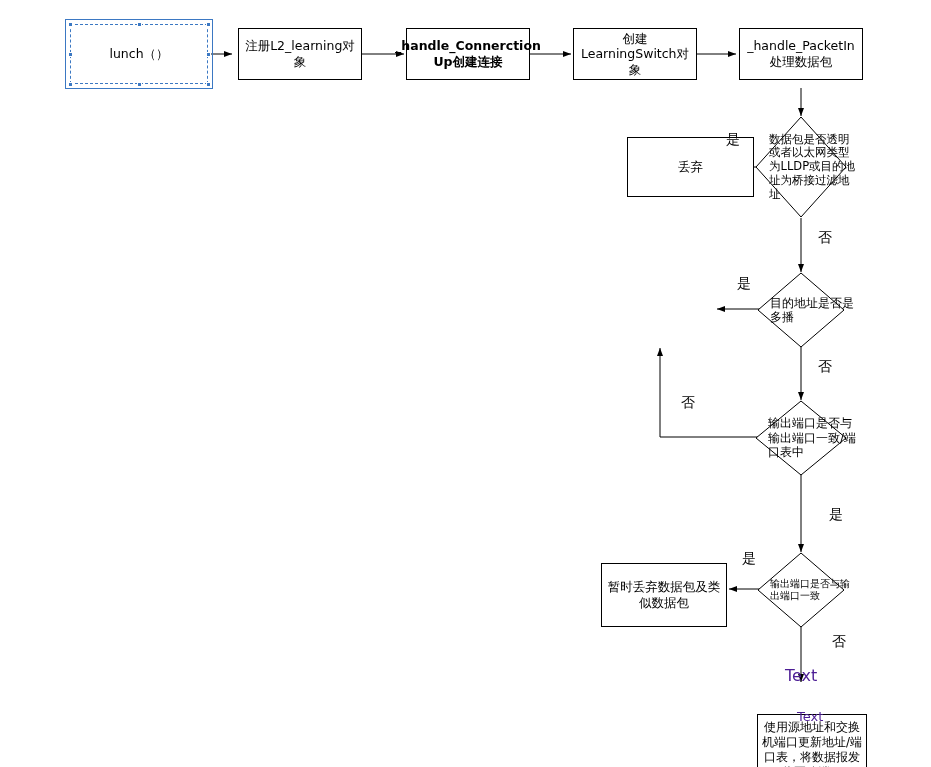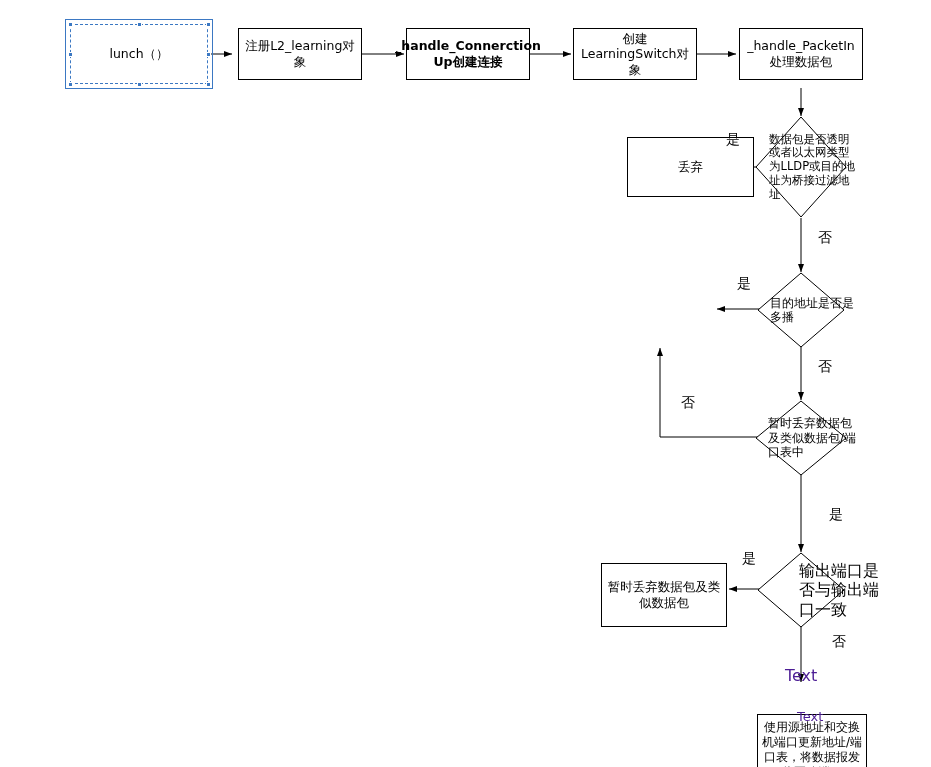--- a/index.html
+++ b/index.html
@@ -167,28 +167,28 @@
     <svg class="diamond-shape" viewBox="0 0 88 76" preserveAspectRatio="none">
       <polygon points="44,1 87,38 44,75 1,38" fill="#ffffff" stroke="#000000" stroke-width="1"></polygon>
     </svg>
     <div class="diamond-label" style="font-size:12px; padding:0 1px;">目的地址是否是多播</div>
   </div>
 
   <div class="diamond-wrap" style="left:755px; top:400px; width:92px; height:76px;">
     <svg class="diamond-shape" viewBox="0 0 92 76" preserveAspectRatio="none">
       <polygon points="46,1 91,38 46,75 1,38" fill="#ffffff" stroke="#000000" stroke-width="1"></polygon>
     </svg>
-    <div class="diamond-label" style="font-size:12px; padding:0 1px;">暂时丢弃数据包及类似数据包/端口表中</div>
+    <div class="diamond-label" style="font-size:12px; padding:0 1px;">输出端口是否与输出端口一致/端口表中</div>
   </div>
 
   <div class="diamond-wrap" style="left:757px; top:552px; width:88px; height:76px;">
     <svg class="diamond-shape" viewBox="0 0 88 76" preserveAspectRatio="none">
       <polygon points="44,1 87,38 44,75 1,38" fill="#ffffff" stroke="#000000" stroke-width="1"></polygon>
     </svg>
-    <div class="diamond-label" style="font-size:16px; padding:0 1px;margin-left:29px;">输出端口是否与输出端口一致</div>
+    <div class="diamond-label" style="font-size:10px; padding:0 1px;">输出端口是否与输出端口一致</div>
   </div>
 
   <div class="node" style="left:583px; top:137px; width:127px; height:60px;margin-left:44px;">
     <span>丢弃</span>
   </div>
 
 
   <div class="node" style="left:601px; top:563px; width:126px; height:64px;justify-content:center;">
     <span>暂时丢弃数据包及类似数据包</span>
   </div>

